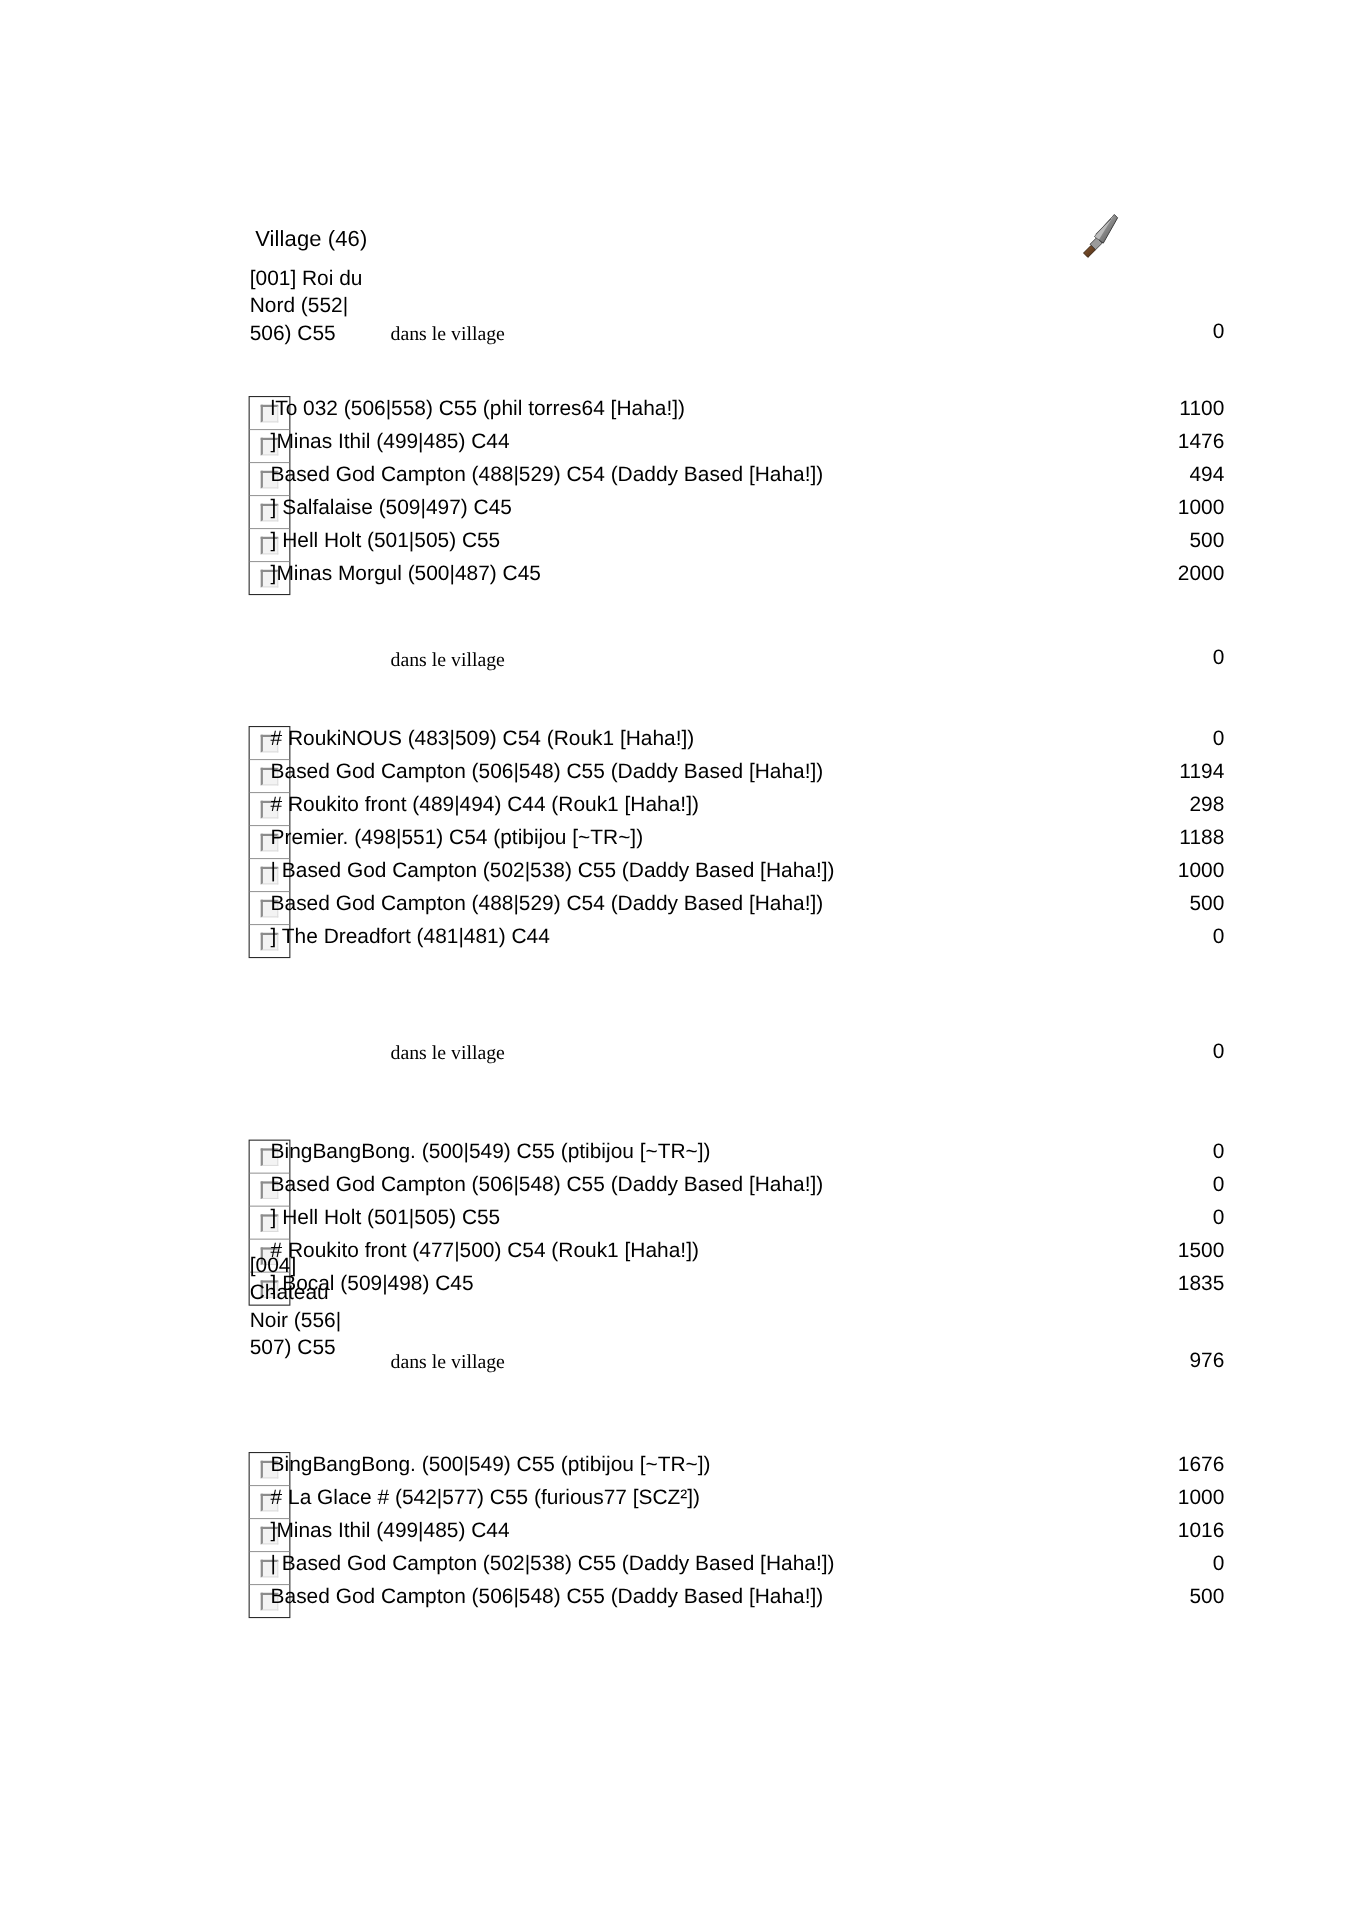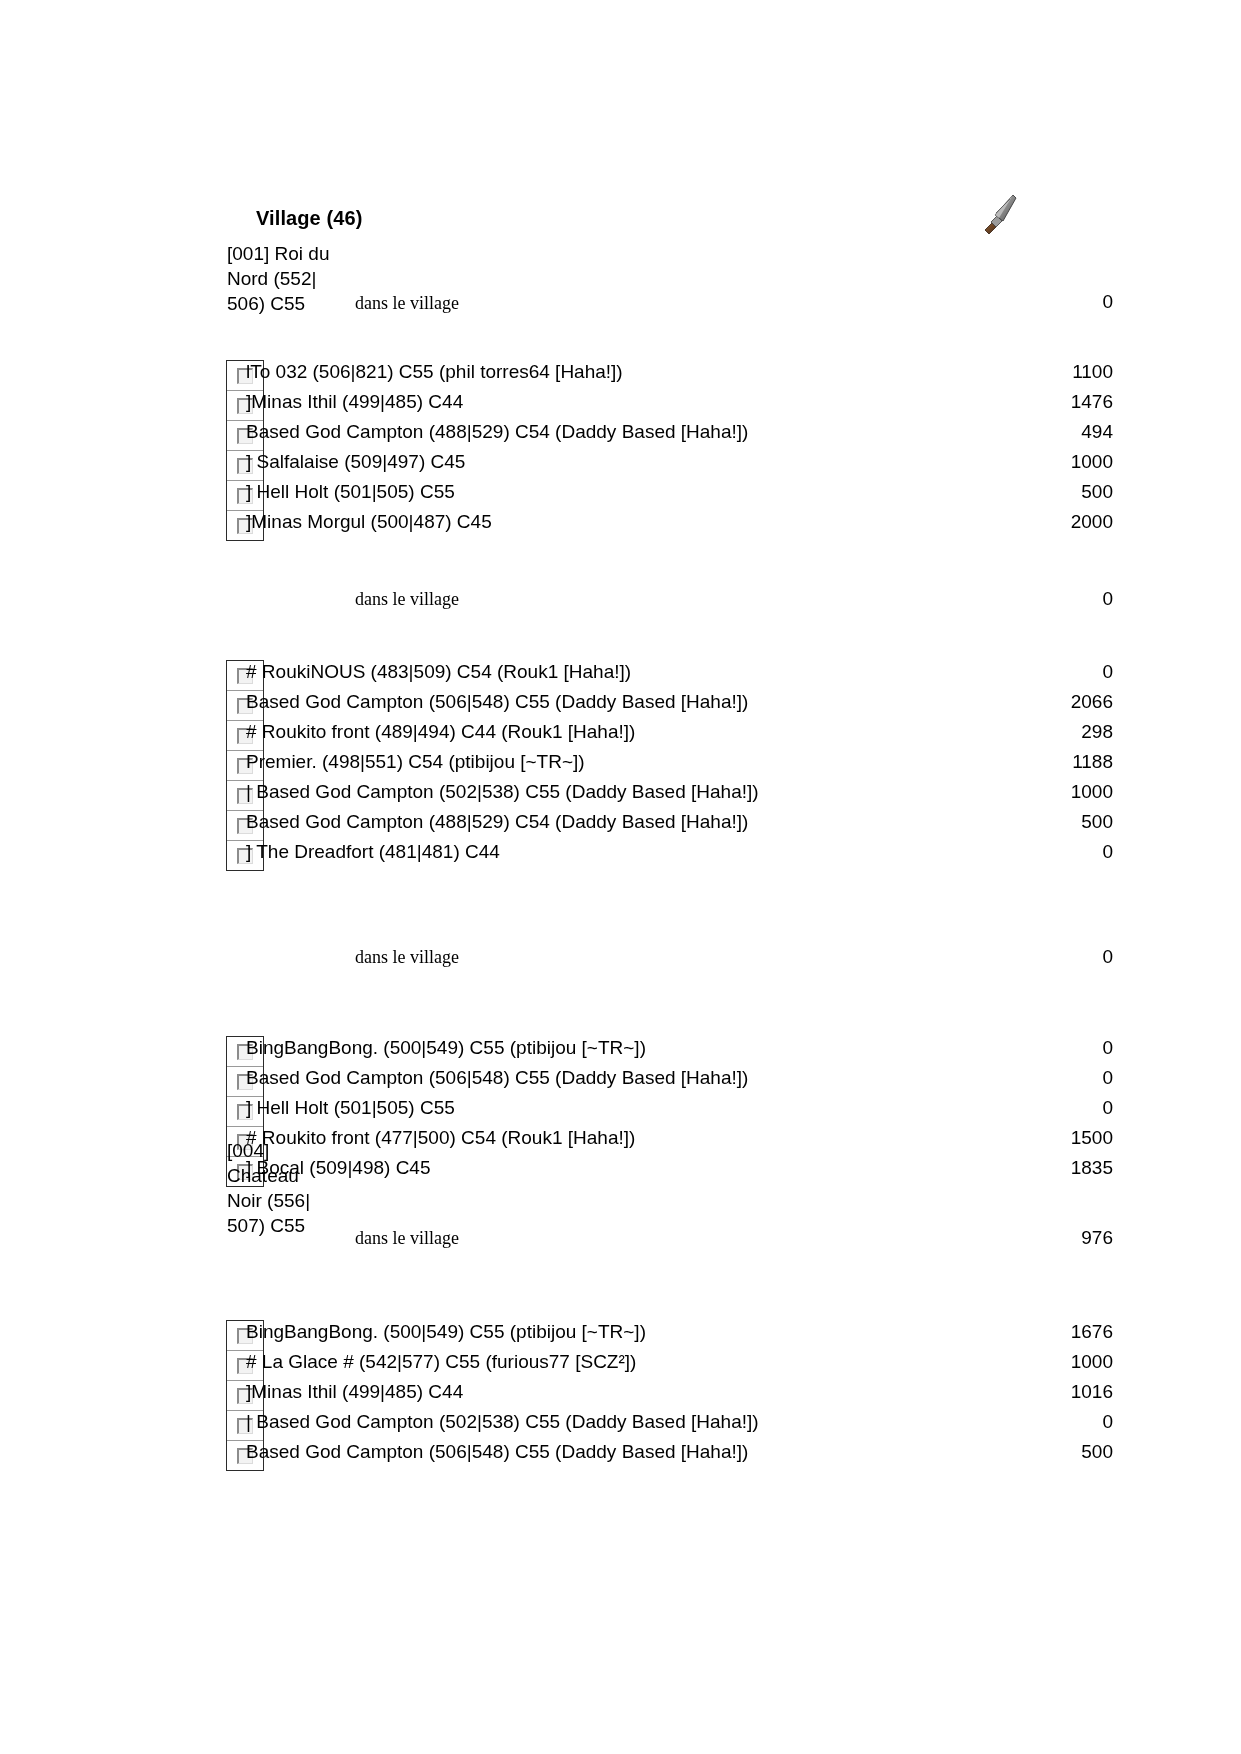--- a/index.html
+++ b/index.html
@@ -22,24 +22,23 @@
     width: 1241px;
     height: 1754px;
   }
 
   
   .village-title {
     position: absolute;
     left: 232px;
     top: 207px;
     font-size: 20px;
-    font-weight: bold;
+    font-weight: normal;
     letter-spacing: 0.1px;
     white-space: nowrap;
-    margin-left: 24px;
   }
   .spear-icon {
     position: absolute;
     left: 975px;
     top: 190px;
     width: 46px;
     height: 46px;
   }
 
   
@@ -157,21 +156,21 @@
         <span class="cb-box"></span>
       </div>
     <div class="cb-cell">
         <span class="cb-box"></span>
       </div>
     <div class="cb-cell">
         <span class="cb-box"></span>
       </div>
   </div>
 
-  <div class="row-text" style="top:361px">lTo 032 (506|821) C55 (phil torres64 [Haha!])</div>
+  <div class="row-text" style="top:361px">lTo 032 (506|558) C55 (phil torres64 [Haha!])</div>
   <div class="row-value" style="top:361px">1100</div>
   <div class="row-text" style="top:391px">]Minas Ithil (499|485) C44</div>
   <div class="row-value" style="top:391px">1476</div>
   <div class="row-text" style="top:421px">  Based God Campton (488|529) C54 (Daddy Based [Haha!])</div>
   <div class="row-value" style="top:421px">494</div>
   <div class="row-text" style="top:451px">] Salfalaise (509|497) C45</div>
   <div class="row-value" style="top:451px">1000</div>
   <div class="row-text" style="top:481px">] Hell Holt (501|505) C55</div>
   <div class="row-value" style="top:481px">500</div>
   <div class="row-text" style="top:511px">]Minas Morgul (500|487) C45</div>
@@ -200,21 +199,21 @@
         <span class="cb-box"></span>
       </div>
     <div class="cb-cell">
         <span class="cb-box"></span>
       </div>
   </div>
 
   <div class="row-text" style="top:661px"># RoukiNOUS (483|509) C54 (Rouk1 [Haha!])</div>
   <div class="row-value" style="top:661px">0</div>
   <div class="row-text" style="top:691px">  Based God Campton (506|548) C55 (Daddy Based [Haha!])</div>
-  <div class="row-value" style="top:691px">2066</div>
+  <div class="row-value" style="top:691px">1194</div>
   <div class="row-text" style="top:721px"># Roukito front (489|494) C44 (Rouk1 [Haha!])</div>
   <div class="row-value" style="top:721px">298</div>
   <div class="row-text" style="top:751px">Premier. (498|551) C54 (ptibijou [~TR~])</div>
   <div class="row-value" style="top:751px">1188</div>
   <div class="row-text" style="top:781px">| Based God Campton (502|538) C55 (Daddy Based [Haha!])</div>
   <div class="row-value" style="top:781px">1000</div>
   <div class="row-text" style="top:811px">  Based God Campton (488|529) C54 (Daddy Based [Haha!])</div>
   <div class="row-value" style="top:811px">500</div>
   <div class="row-text" style="top:841px">] The Dreadfort (481|481) C44</div>
   <div class="row-value" style="top:841px">0</div>

